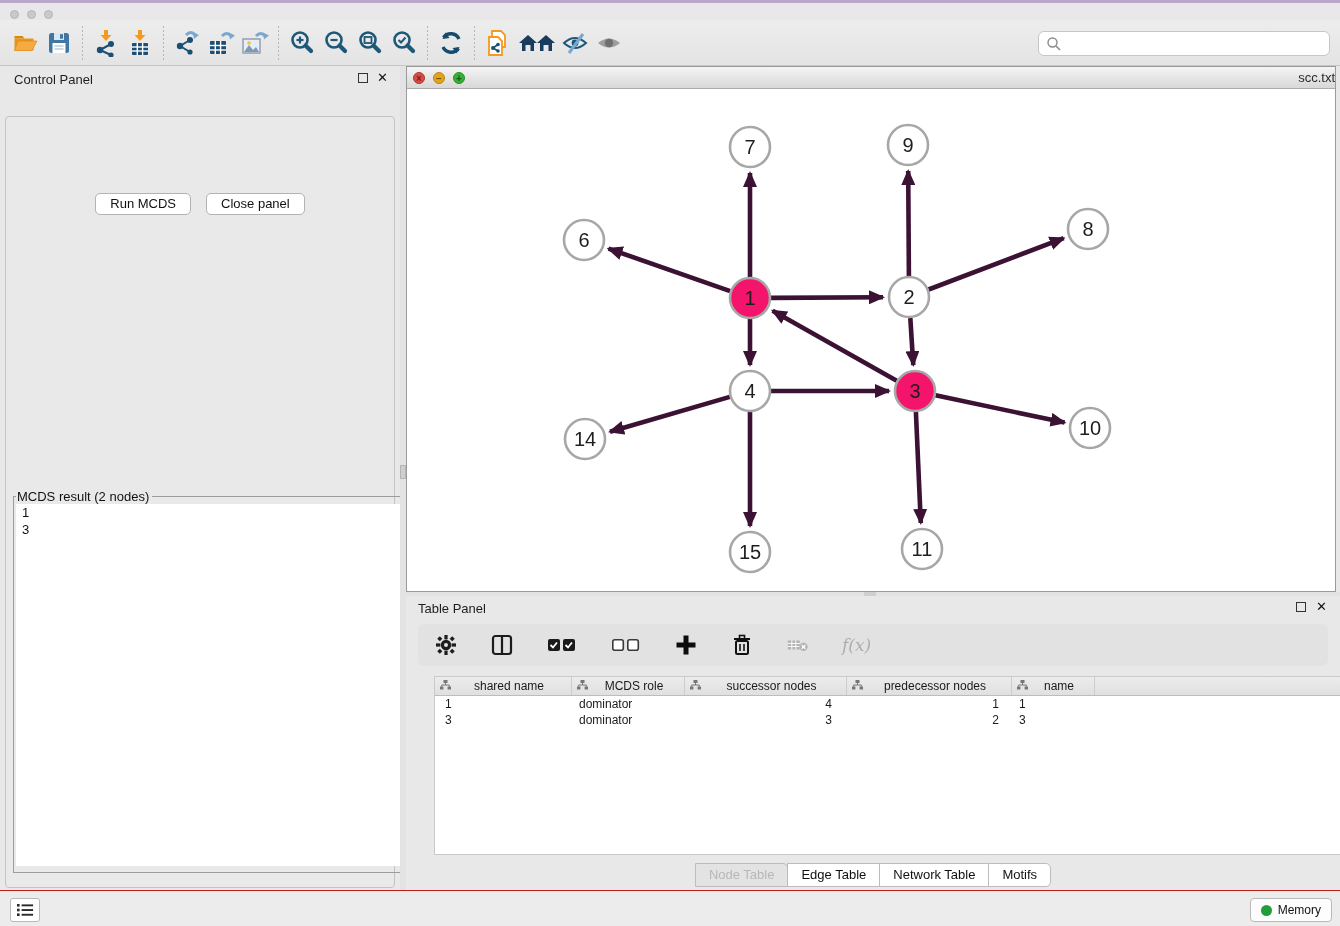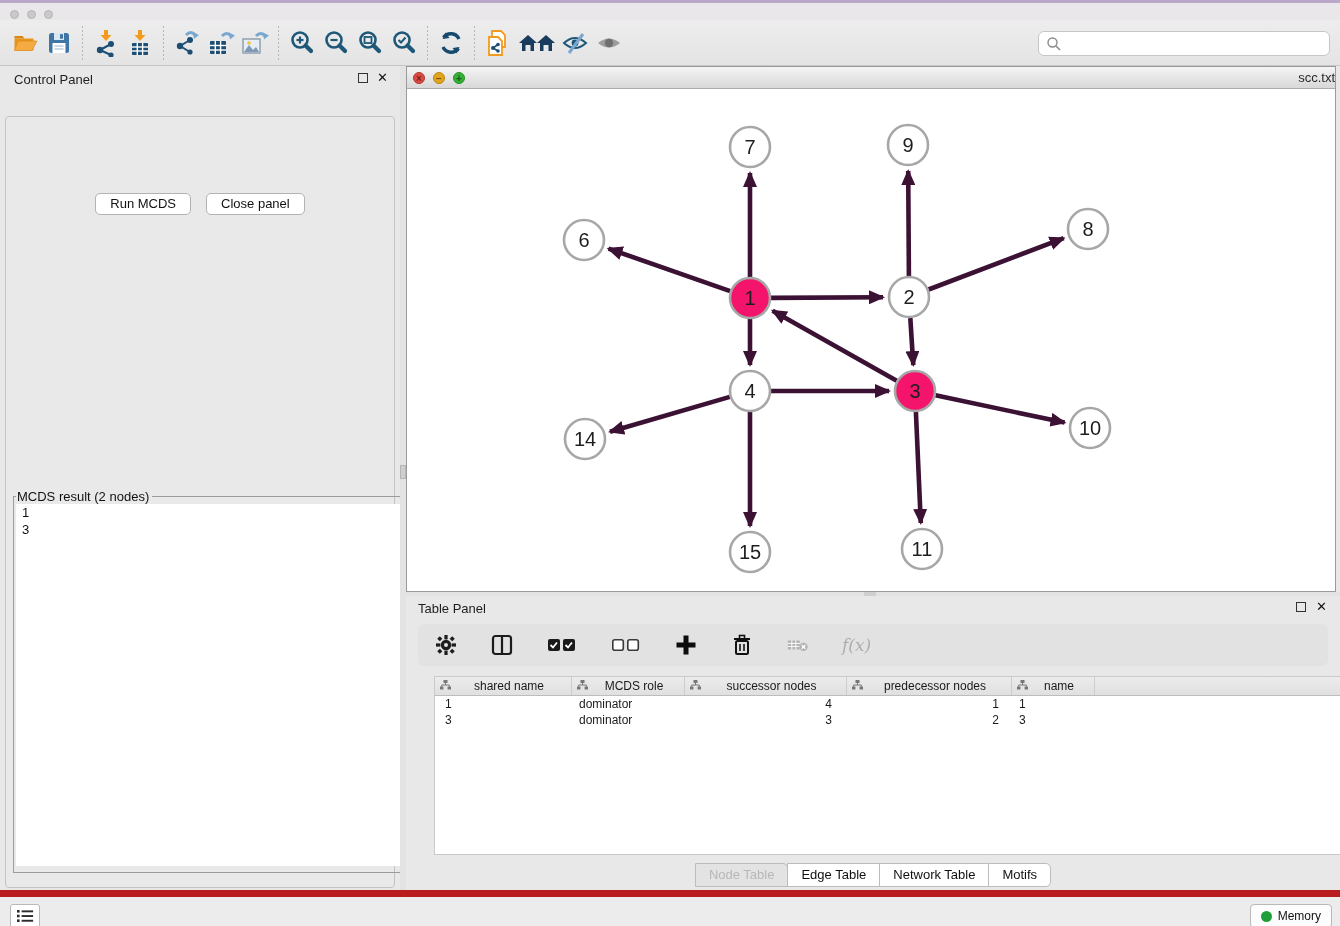--- a/index.html
+++ b/index.html
@@ -83,21 +83,21 @@
     border-bottom:1px solid #bdbdbd; }
   .gt-hcell { display:flex; align-items:center; border-right:1px solid #cdcdcd; font-size:12px; color:#1a1a1a; }
   .gt-hcell .hlabel { flex:1; text-align:center; padding-right:4px; }
   .gt-hcell .hicon { margin-left:5px; }
   .gt-row { display:flex; height:16px; background:#fff; }
   .gt-cell { font-size:12px; color:#1a1a1a; line-height:16px; white-space:nowrap; overflow:hidden; }
   .tp-tabs { position:absolute; left:0; right:0; top:267px; display:flex; justify-content:center; }
 
   
   .status-bar { position:absolute; left:0; top:890px; width:1340px; height:36px;
-    background:#ececec; border-top:7px solid #b91c1c; }
+    background:#ececec; border-top:1px solid #b91c1c; }
   .list-btn { position:absolute; left:10px; top:7px; width:30px; height:24px; background:#fff;
     border:1px solid #b9b9b9; border-radius:3px; display:flex; align-items:center; justify-content:center; }
   .memory-btn { position:absolute; right:8px; top:7px; height:24px; background:#fdfdfd;
     border:1px solid #b9b9b9; border-radius:4px; display:flex; align-items:center; gap:6px;
     padding:0 10px; font-size:12px; color:#111; }
   .mem-dot { width:11px; height:11px; border-radius:50%; background:#1f9e3c; }
 </style>
 </head>
 <body>
 

